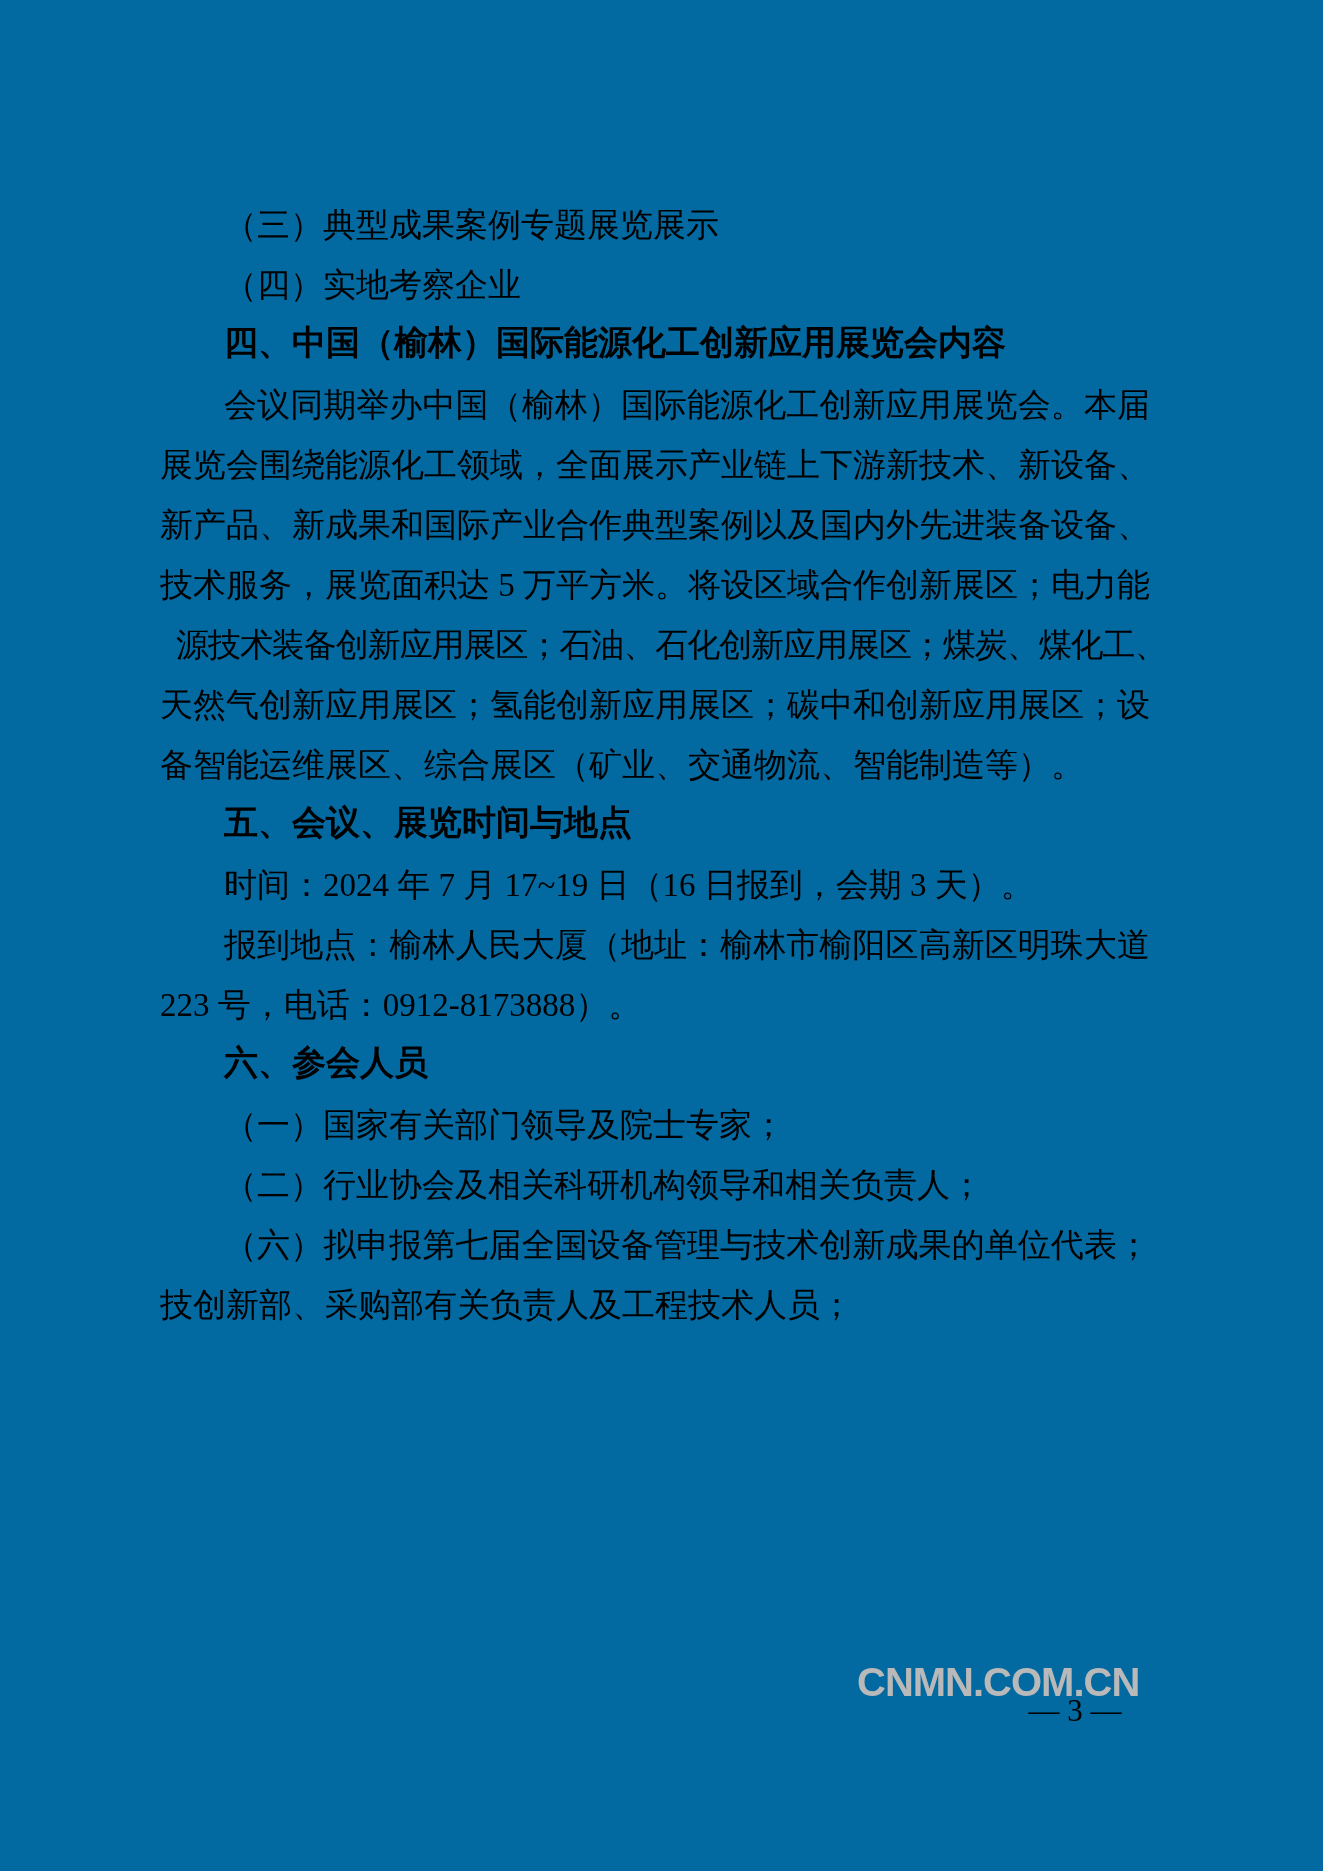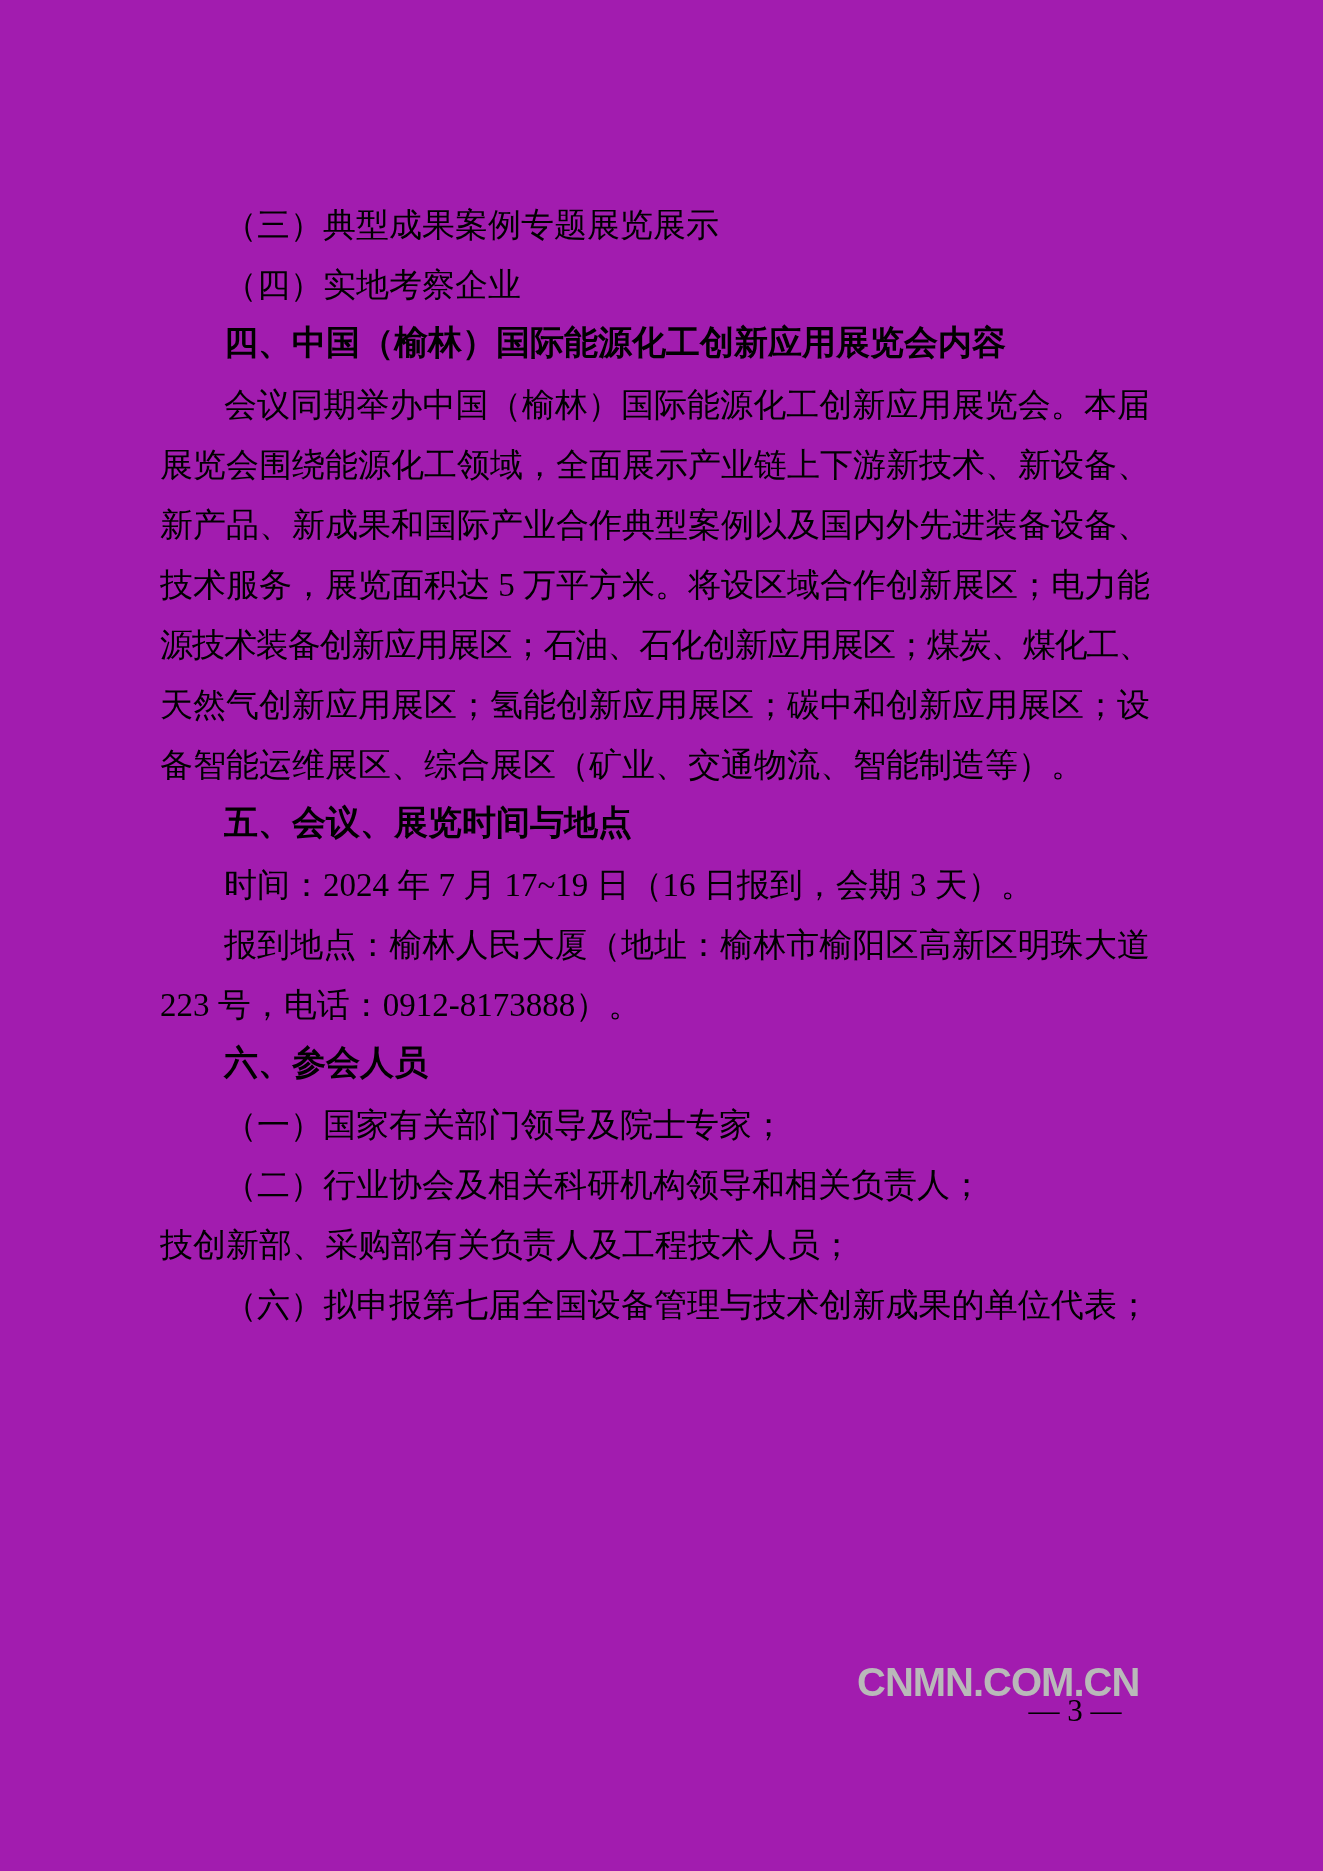--- a/index.html
+++ b/index.html
@@ -1,20 +1,20 @@
 <!DOCTYPE html>
 <html><head>
 <meta charset="utf-8">
 <style>
   html, body { margin: 0; padding: 0; background: #e8e8e8; }
   .page {
     position: relative;
     width: 1323px;
     height: 1871px;
-    background: #a21caf;
+    background: #0369a1;
     overflow: hidden;
     font-family: "Liberation Serif", "DejaVu Serif", serif;
     color: #000000;
   }
   .text-block {
     position: absolute;
     left: 160px;
     top: 195px;
     width: 990px;
   }
@@ -64,28 +64,28 @@
 
 <div class="page">
   <div class="text-block" id="doc-lines">
       <div class="line indent">（三）典型成果案例专题展览展示</div>
       <div class="line indent">（四）实地考察企业</div>
       <div class="line heading indent">四、中国（榆林）国际能源化工创新应用展览会内容</div>
       <div class="line indent justify">会议同期举办中国（榆林）国际能源化工创新应用展览会。本届</div>
       <div class="line justify">展览会围绕能源化工领域，全面展示产业链上下游新技术、新设备、</div>
       <div class="line justify">新产品、新成果和国际产业合作典型案例以及国内外先进装备设备、</div>
       <div class="line justify">技术服务，展览面积达 5 万平方米。将设区域合作创新展区；电力能</div>
-      <div class="line justify" style="letter-spacing: -1.05px;">源技术装备创新应用展区；石油、石化创新应用展区；煤炭、煤化工、</div>
+      <div class="line justify" style="letter-spacing: -1.05px; margin-left: 16px;">源技术装备创新应用展区；石油、石化创新应用展区；煤炭、煤化工、</div>
       <div class="line justify">天然气创新应用展区；氢能创新应用展区；碳中和创新应用展区；设</div>
       <div class="line">备智能运维展区、综合展区（矿业、交通物流、智能制造等）。</div>
       <div class="line heading indent">五、会议、展览时间与地点</div>
       <div class="line indent">时间：2024 年 7 月 17~19 日（16 日报到，会期 3 天）。</div>
       <div class="line indent justify">报到地点：榆林人民大厦（地址：榆林市榆阳区高新区明珠大道</div>
       <div class="line">223 号，电话：0912-8173888）。</div>
       <div class="line heading indent">六、参会人员</div>
       <div class="line indent">（一）国家有关部门领导及院士专家；</div>
       <div class="line indent">（二）行业协会及相关科研机构领导和相关负责人；</div>
+      <div class="line indent justify">（六）拟申报第七届全国设备管理与技术创新成果的单位代表；</div>
       <div class="line">技创新部、采购部有关负责人及工程技术人员；</div>
-      <div class="line indent justify">（六）拟申报第七届全国设备管理与技术创新成果的单位代表；</div>
     </div>
   <div class="watermark">CNMN.COM.CN</div>
   <div class="page-number">— 3 —</div>
 </div>
 
 </body></html>

